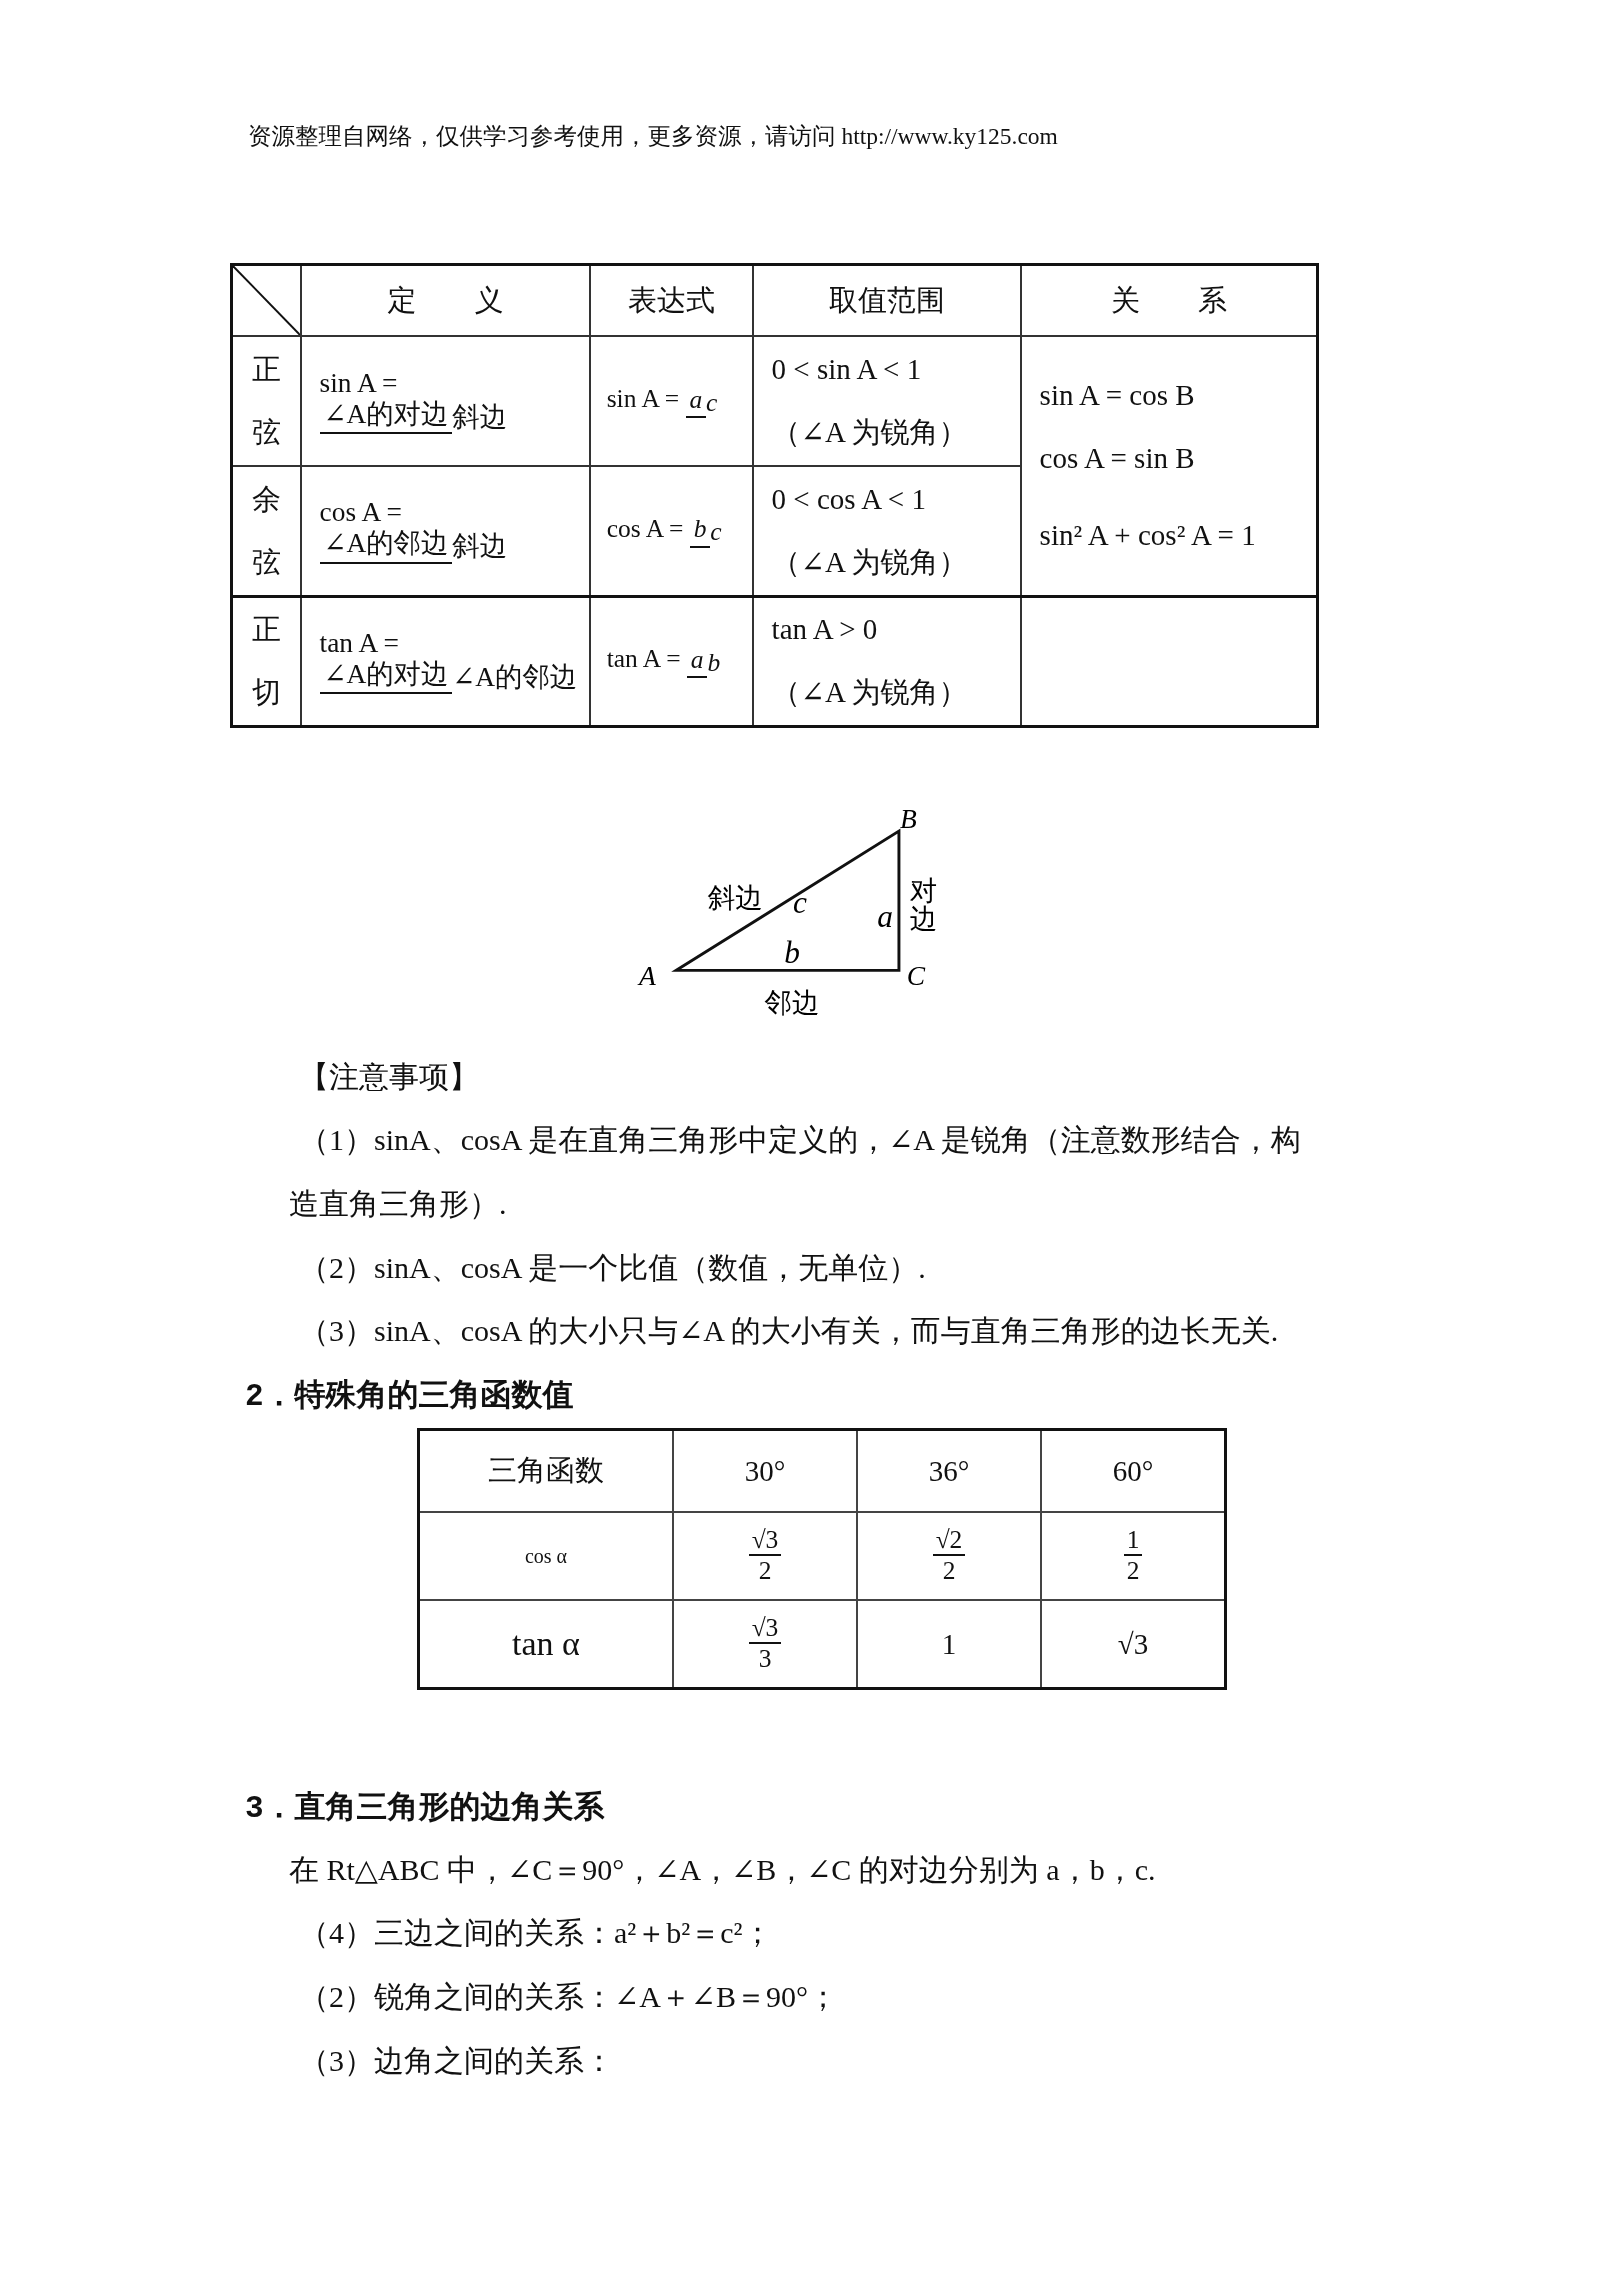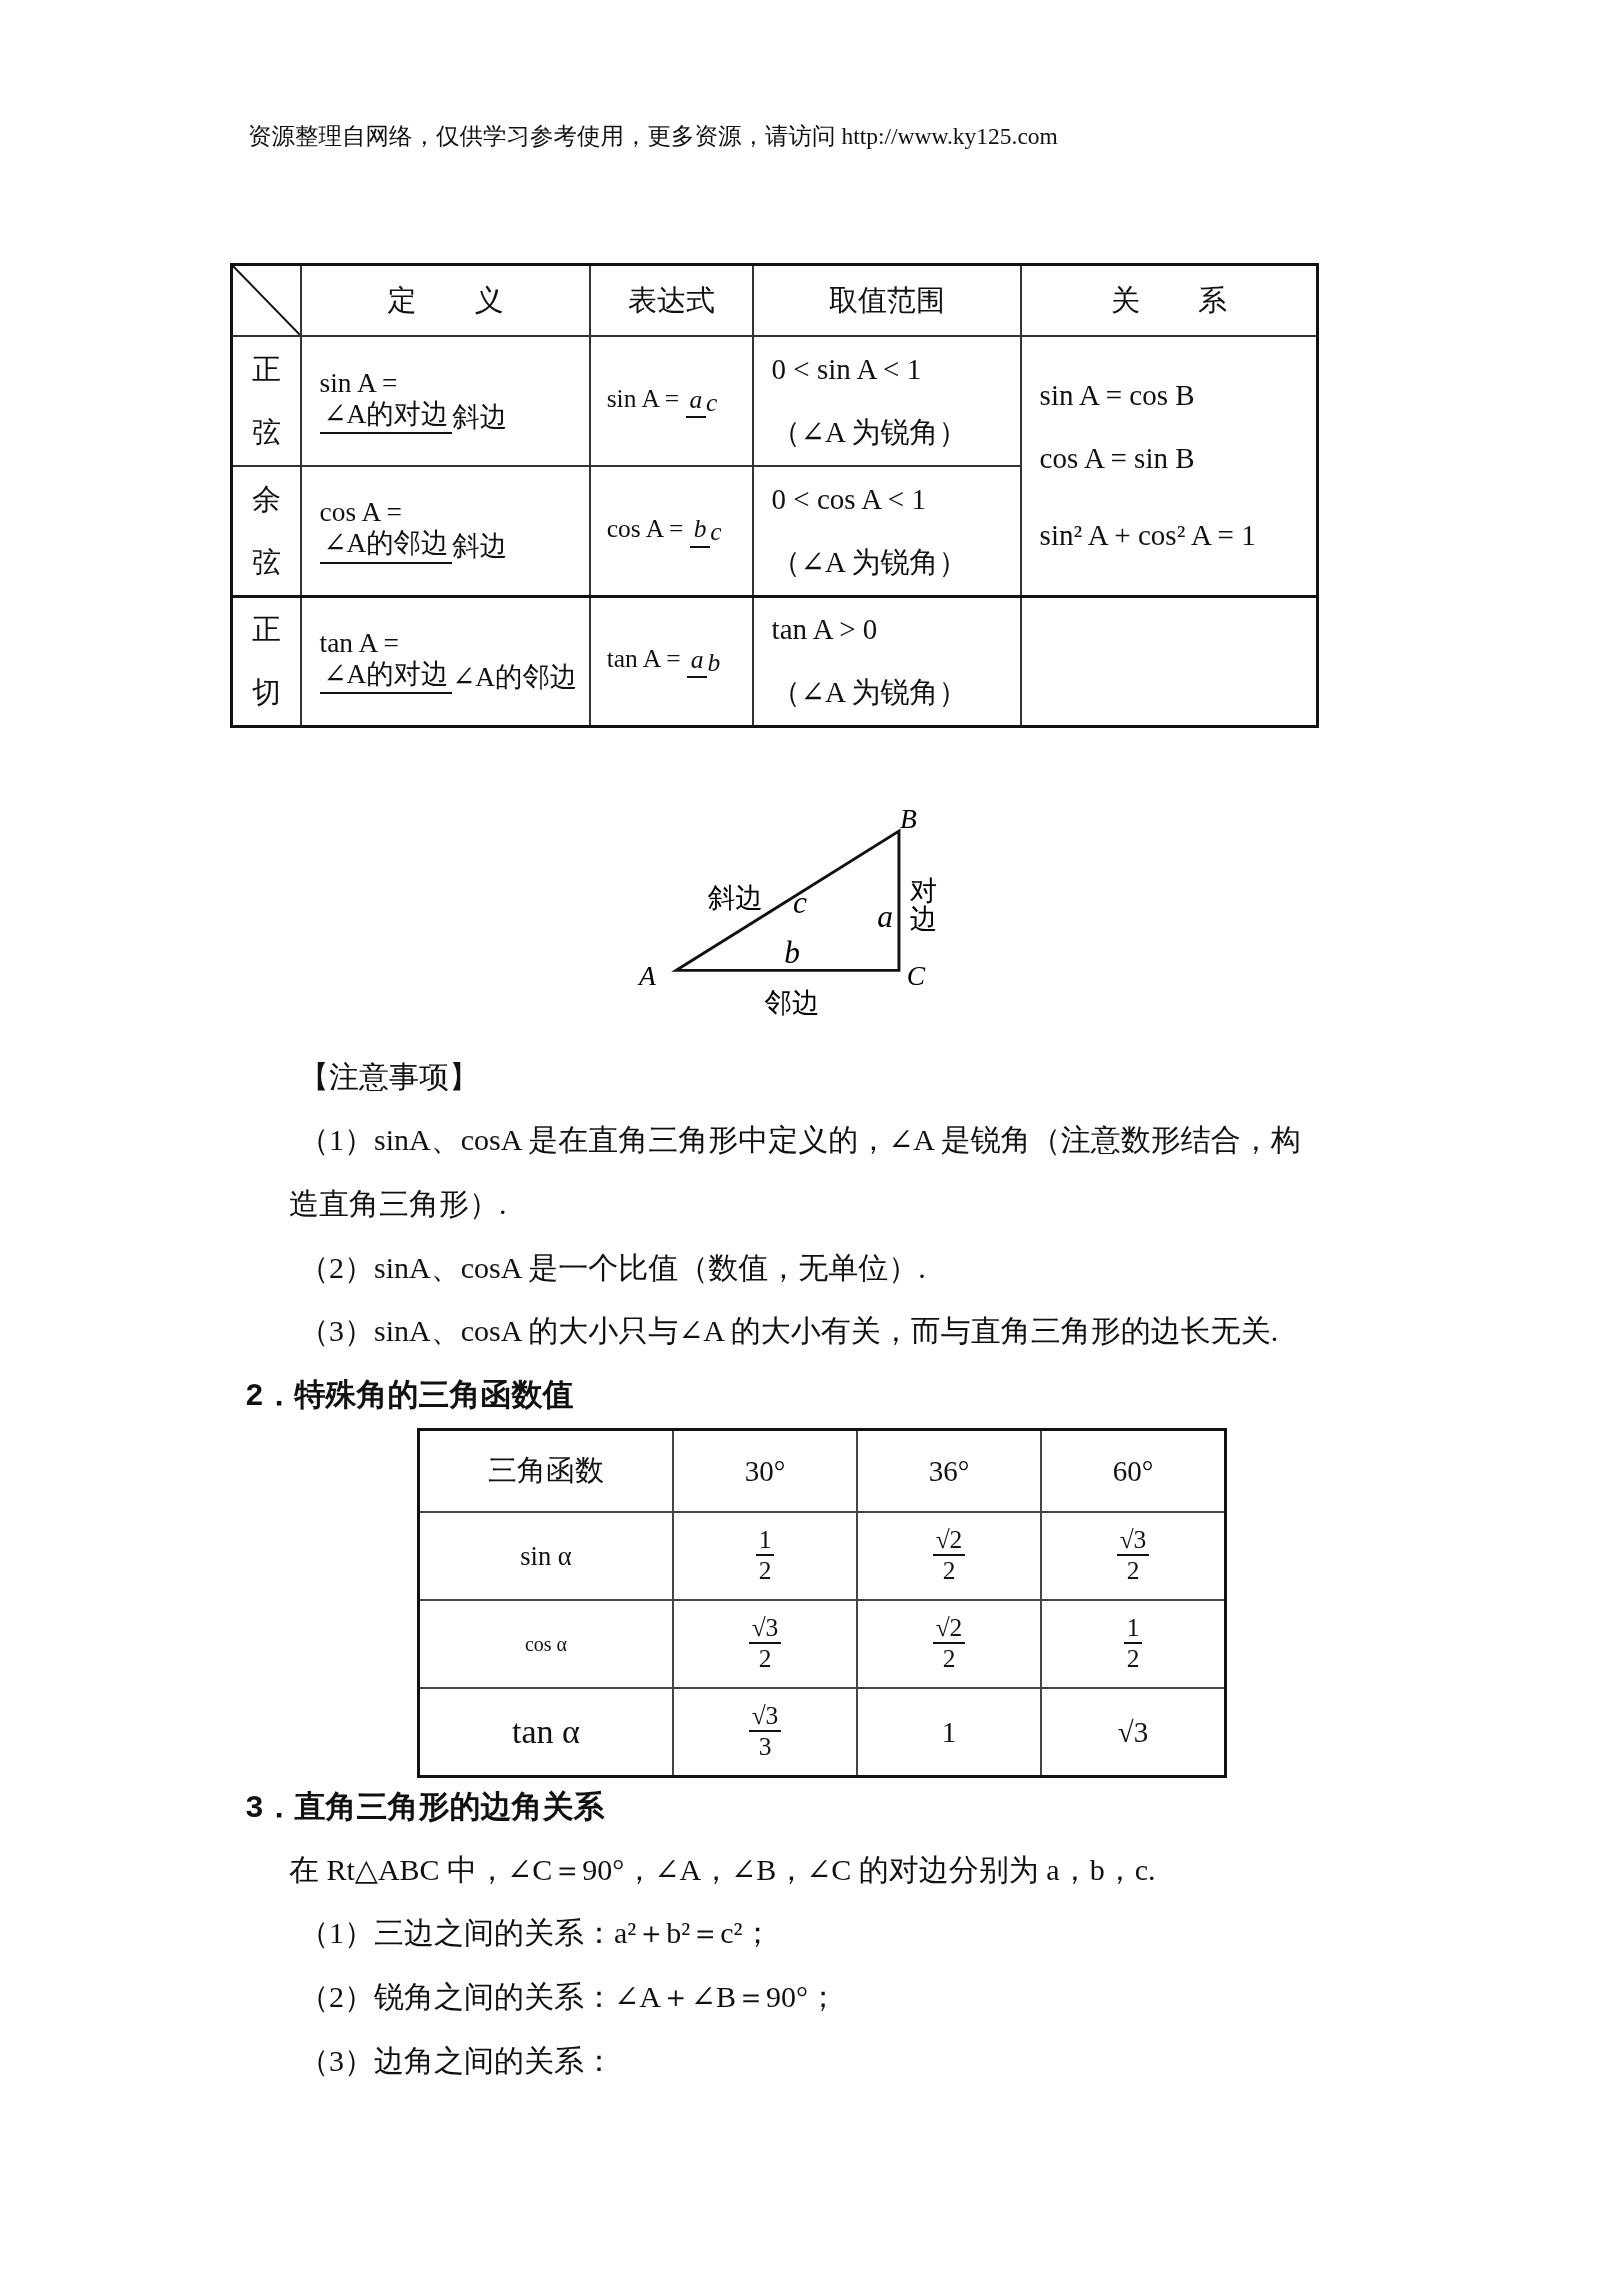--- a/index.html
+++ b/index.html
@@ -169,59 +169,44 @@
 
 <table class="spec">
   <tbody>
       <tr class="r0">
     <td class="c0">三角函数</td>
     <td class="cN">30°</td>
     <td class="cN">36°</td>
     <td class="cN">60°</td>
   </tr>
   <tr class="rN">
-    <td class="c0" style="font-size:26.5px;">sin α</td>
+    <td class="c0" style="font-size:20px;">cos α</td>
+    <td class="cN"><span class="sfrac">
+            <span class="num">√3</span>
+            <span class="den">2</span>
+          </span></td>
+    <td class="cN"><span class="sfrac">
+            <span class="num">√2</span>
+            <span class="den">2</span>
+          </span></td>
     <td class="cN"><span class="sfrac">
             <span class="num">1</span>
             <span class="den">2</span>
           </span></td>
-    <td class="cN"><span class="sfrac">
-            <span class="num">√2</span>
-            <span class="den">2</span>
-          </span></td>
-    <td class="cN"><span class="sfrac">
-            <span class="num">√3</span>
-            <span class="den">2</span>
-          </span></td>
-  </tr>
-  <tr class="rN">
-    <td class="c0" style="font-size:20px;">cos α</td>
-    <td class="cN"><span class="sfrac">
-            <span class="num">√3</span>
-            <span class="den">2</span>
-          </span></td>
-    <td class="cN"><span class="sfrac">
-            <span class="num">√2</span>
-            <span class="den">2</span>
-          </span></td>
-    <td class="cN"><span class="sfrac">
-            <span class="num">1</span>
-            <span class="den">2</span>
-          </span></td>
   </tr>
   <tr class="rN">
     <td class="c0" style="font-size:34px;">tan α</td>
     <td class="cN"><span class="sfrac">
             <span class="num">√3</span>
             <span class="den">3</span>
           </span></td>
     <td class="cN"><span>1</span></td>
     <td class="cN"><span>√3</span></td>
   </tr>
 </tbody>
   </table>
 
 <div class="abs h2" style="left:245px;top:1786px;">3．直角三角形的边角关系</div>
 <div class="abs para" style="left:289px;top:1850px;">在 Rt△ABC 中，∠C＝90°，∠A，∠B，∠C 的对边分别为 a，b，c.</div>
-<div class="abs para" style="left:299px;top:1913px;">（1）三边之间的关系：a²＋b²＝c²；</div>
+<div class="abs para" style="left:299px;top:1913px;">（4）三边之间的关系：a²＋b²＝c²；</div>
 <div class="abs para" style="left:299px;top:1977px;">（2）锐角之间的关系：∠A＋∠B＝90°；</div>
 <div class="abs para" style="left:299px;top:2041px;">（3）边角之间的关系：</div>
 
 
 </body></html>

